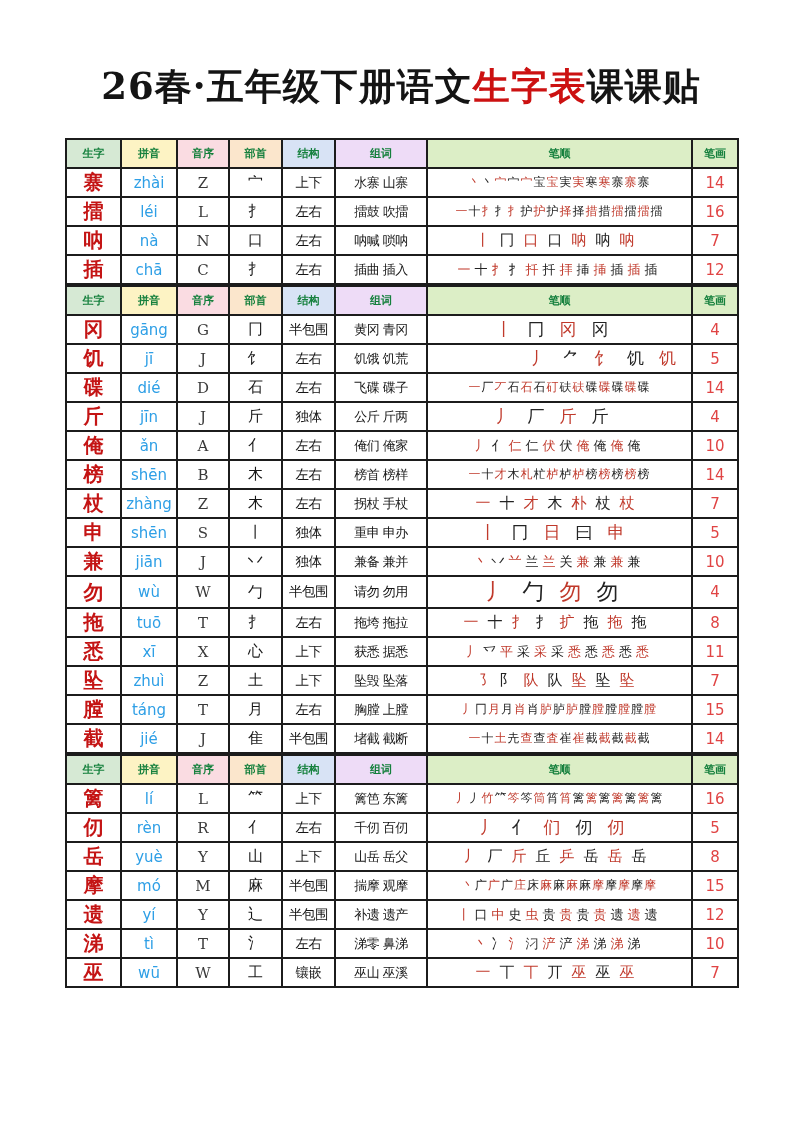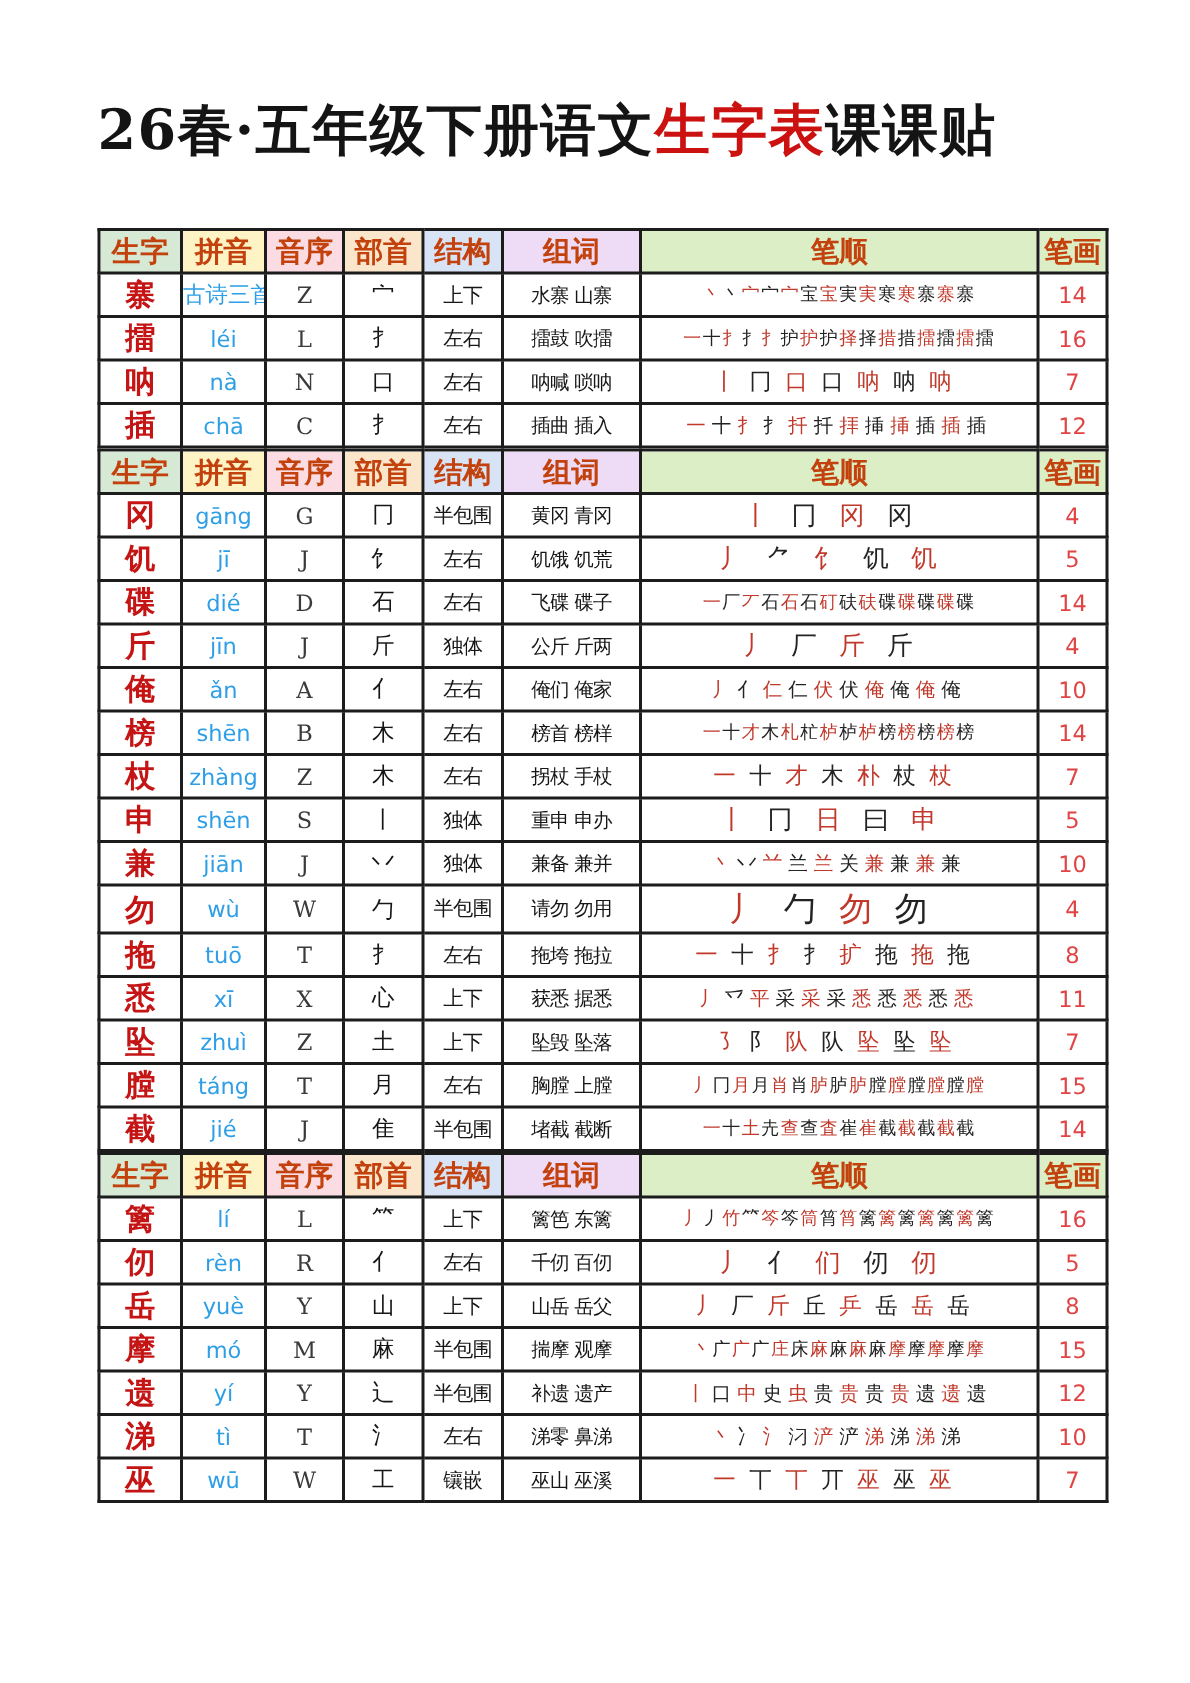--- a/index.html
+++ b/index.html
@@ -3,40 +3,40 @@
 <meta charset="utf-8">
 <style>
   html,body{margin:0;padding:0;}
   body{
     width:793px;height:1122px;background:#ffffff;overflow:hidden;
     font-family:"DejaVu Serif", serif;
     -webkit-font-smoothing:antialiased;
   }
   .page{width:793px;height:1122px;box-sizing:border-box;padding:36px 0 0 65px;}
   .title{
-    width:672px;margin:26px 0 40px 0;
+    width:672px;text-align:center;margin:26px 0 26px 0;
     font-size:37px;font-weight:bold;color:#141414;letter-spacing:1px;
     white-space:nowrap;
   }
   .t-red{color:#cc1111;}
   section{display:block;}
   .section-title{
     font-size:17px;font-weight:bold;color:#d4281c;
     margin:15px 0 6px 4px;
   }
   table.zi{
     border-collapse:collapse;table-layout:fixed;width:672px;
     background:#ffffff;
   }
   table.zi th, table.zi td{
     border:2px solid #1c1c1c;height:27px;padding:0;
     text-align:center;vertical-align:middle;
     overflow:hidden;white-space:nowrap;
   }
-  table.zi th{font-size:19px;font-weight:bold;color:#c2410c;}
+  table.zi th{font-size:11px;font-weight:bold;color:#15803d;}
   td.c-char{font-size:20px;font-weight:bold;color:#c41414;}
   td.c-pinyin{font-family:"DejaVu Sans",sans-serif;font-size:15px;color:#2e9fe6;}
   td.c-initial{font-size:15px;color:#3a3a3a;}
   td.c-radical{font-size:15px;color:#161616;}
   td.c-structure{font-size:13.5px;color:#161616;letter-spacing:-0.5px;}
   td.c-words{font-size:13px;color:#161616;letter-spacing:-0.5px;}
   td.c-order{text-align:left;padding-left:5px;color:#222;}
   td.c-count{font-family:"DejaVu Sans",sans-serif;font-size:15px;color:#e04444;}
   .s-red{color:#c0392b;}
   .s-dark{color:#232323;}
@@ -67,21 +67,21 @@
               <th style="background: rgb(251, 230, 204);">部首</th>
               <th style="background: rgb(216, 227, 245);">结构</th>
               <th style="background: rgb(238, 220, 247);">组词</th>
               <th style="background: rgb(220, 238, 198);">笔顺</th>
               <th style="background: rgb(220, 238, 198);">笔画</th>
             </tr>
           </thead>
           <tbody>
             <tr>
               <td class="c-char">寨</td>
-              <td class="c-pinyin">古诗三首</td>
+              <td class="c-pinyin">zhài</td>
               <td class="c-initial">Z</td>
               <td class="c-radical">宀</td>
               <td class="c-structure">上下</td>
               <td class="c-words">水寨 山寨</td>
               <td class="c-order" style="font-size: 12px;"><span class="s-red" style="margin-right: 1px;">丶</span><span class="s-dark" style="margin-right: 1px;">丶</span><span class="s-red" style="margin-right: 1px;">宀</span><span class="s-dark" style="margin-right: 1px;">宀</span><span class="s-red" style="margin-right: 1px;">宀</span><span class="s-dark" style="margin-right: 1px;">宝</span><span class="s-red" style="margin-right: 1px;">宝</span><span class="s-dark" style="margin-right: 1px;">実</span><span class="s-red" style="margin-right: 1px;">実</span><span class="s-dark" style="margin-right: 1px;">寒</span><span class="s-red" style="margin-right: 1px;">寒</span><span class="s-dark" style="margin-right: 1px;">寨</span><span class="s-red" style="margin-right: 1px;">寨</span><span class="s-dark" style="margin-right: 1px;">寨</span></td>
               <td class="c-count">14</td>
             </tr>
             <tr>
               <td class="c-char">擂</td>
               <td class="c-pinyin">léi</td>
@@ -150,21 +150,21 @@
               <td class="c-order" style="font-size: 17px;"><span class="s-red" style="margin-right: 15px;">丨</span><span class="s-dark" style="margin-right: 15px;">冂</span><span class="s-red" style="margin-right: 15px;">冈</span><span class="s-dark" style="margin-right: 15px;">冈</span></td>
               <td class="c-count">4</td>
             </tr>
             <tr>
               <td class="c-char">饥</td>
               <td class="c-pinyin">jī</td>
               <td class="c-initial">J</td>
               <td class="c-radical">饣</td>
               <td class="c-structure">左右</td>
               <td class="c-words">饥饿 饥荒</td>
-              <td class="c-order" style="font-size: 17px;"><span class="s-red" style="margin-right: 15px;">丿</span><span class="s-dark" style="margin-right: 15px;">⺈</span><span class="s-red" style="margin-right: 15px;">饣</span><span class="s-dark" style="margin-right: 15px;">饥</span><span class="s-red" style="margin-right: 15px;">饥</span></td>
+              <td class="c-order" style="font-size: 17px; text-align: right;"><span class="s-red" style="margin-right: 15px;">丿</span><span class="s-dark" style="margin-right: 15px;">⺈</span><span class="s-red" style="margin-right: 15px;">饣</span><span class="s-dark" style="margin-right: 15px;">饥</span><span class="s-red" style="margin-right: 15px;">饥</span></td>
               <td class="c-count">5</td>
             </tr>
             <tr>
               <td class="c-char">碟</td>
               <td class="c-pinyin">dié</td>
               <td class="c-initial">D</td>
               <td class="c-radical">石</td>
               <td class="c-structure">左右</td>
               <td class="c-words">飞碟 碟子</td>
               <td class="c-order" style="font-size: 12px;"><span class="s-red" style="margin-right: 1px;">一</span><span class="s-dark" style="margin-right: 1px;">厂</span><span class="s-red" style="margin-right: 1px;">丆</span><span class="s-dark" style="margin-right: 1px;">石</span><span class="s-red" style="margin-right: 1px;">石</span><span class="s-dark" style="margin-right: 1px;">石</span><span class="s-red" style="margin-right: 1px;">矴</span><span class="s-dark" style="margin-right: 1px;">砆</span><span class="s-red" style="margin-right: 1px;">砆</span><span class="s-dark" style="margin-right: 1px;">碟</span><span class="s-red" style="margin-right: 1px;">碟</span><span class="s-dark" style="margin-right: 1px;">碟</span><span class="s-red" style="margin-right: 1px;">碟</span><span class="s-dark" style="margin-right: 1px;">碟</span></td>

